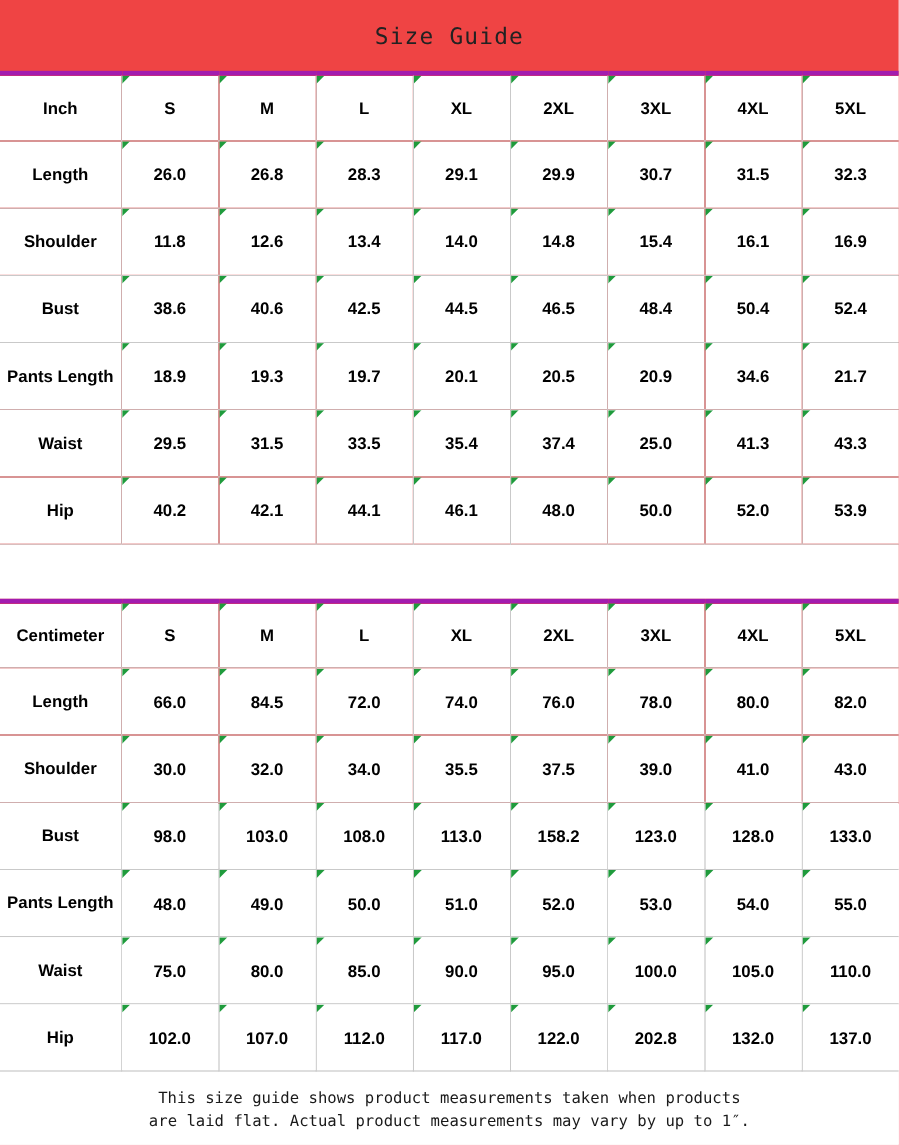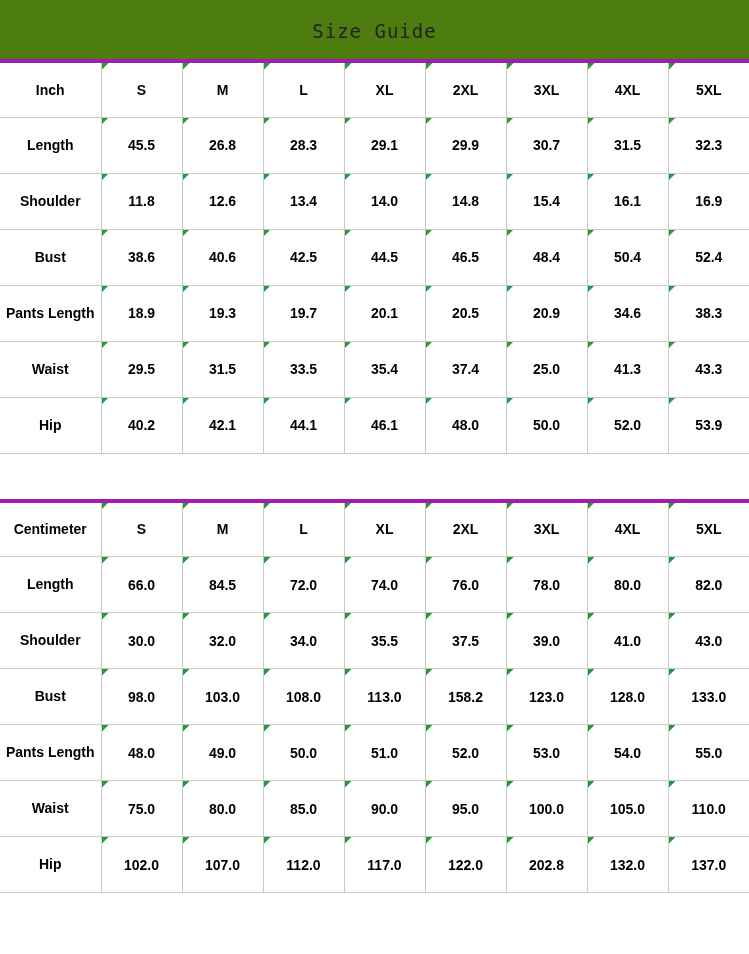--- a/index.html
+++ b/index.html
@@ -12,21 +12,21 @@
     width: 749px;
     height: 954px;
     font-family: "Liberation Sans", sans-serif;
     color: #000000;
     overflow: hidden;
   }
   .page {
     width: 749px;
     height: 670px;
     position: relative;
-    background: #4d7c0f;
+    background: #ef4444;
   }
   .title {
     font-family: "DejaVu Sans Mono", monospace;
     font-size: 19px;
     text-align: center;
     letter-spacing: 1px;
     color: #222222;
     padding-top: 20px;
     padding-bottom: 17px;
   }
@@ -113,21 +113,21 @@
         <th class="mark">XL</th>
         <th class="mark">2XL</th>
         <th class="mark">3XL</th>
         <th class="mark">4XL</th>
         <th class="mark">5XL</th>
       </tr>
     </thead>
     <tbody>
       <tr>
         <td class="rowlabel">Length</td>
-        <td class="val mark">45.5</td>
+        <td class="val mark">26.0</td>
         <td class="val mark">26.8</td>
         <td class="val mark">28.3</td>
         <td class="val mark">29.1</td>
         <td class="val mark">29.9</td>
         <td class="val mark">30.7</td>
         <td class="val mark">31.5</td>
         <td class="val mark">32.3</td>
       </tr>
       <tr>
         <td class="rowlabel">Shoulder</td>
@@ -153,21 +153,21 @@
       </tr>
       <tr>
         <td class="rowlabel">Pants Length</td>
         <td class="val mark">18.9</td>
         <td class="val mark">19.3</td>
         <td class="val mark">19.7</td>
         <td class="val mark">20.1</td>
         <td class="val mark">20.5</td>
         <td class="val mark">20.9</td>
         <td class="val mark">34.6</td>
-        <td class="val mark">38.3</td>
+        <td class="val mark">21.7</td>
       </tr>
       <tr>
         <td class="rowlabel">Waist</td>
         <td class="val mark">29.5</td>
         <td class="val mark">31.5</td>
         <td class="val mark">33.5</td>
         <td class="val mark">35.4</td>
         <td class="val mark">37.4</td>
         <td class="val mark">25.0</td>
         <td class="val mark">41.3</td>
@@ -266,14 +266,18 @@
         <td class="val mark">112.0</td>
         <td class="val mark">117.0</td>
         <td class="val mark">122.0</td>
         <td class="val mark">202.8</td>
         <td class="val mark">132.0</td>
         <td class="val mark">137.0</td>
       </tr>
     </tbody>
   </table>
 
+  <div class="footnote">
+    <div>This size guide shows product measurements taken when products</div>
+    <div>are laid flat. Actual product measurements may vary by up to 1″.</div>
+  </div>
 
 </div>
 
 </body></html>

